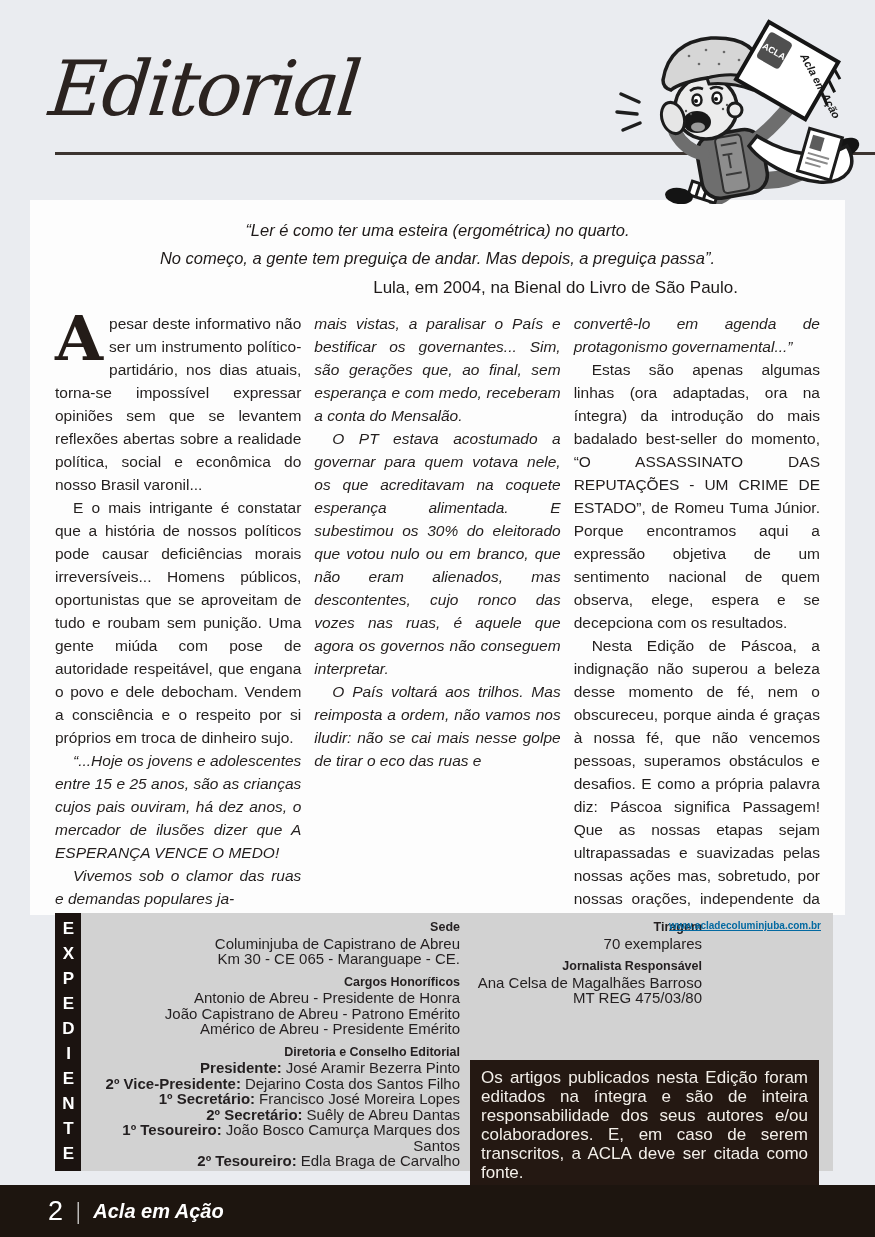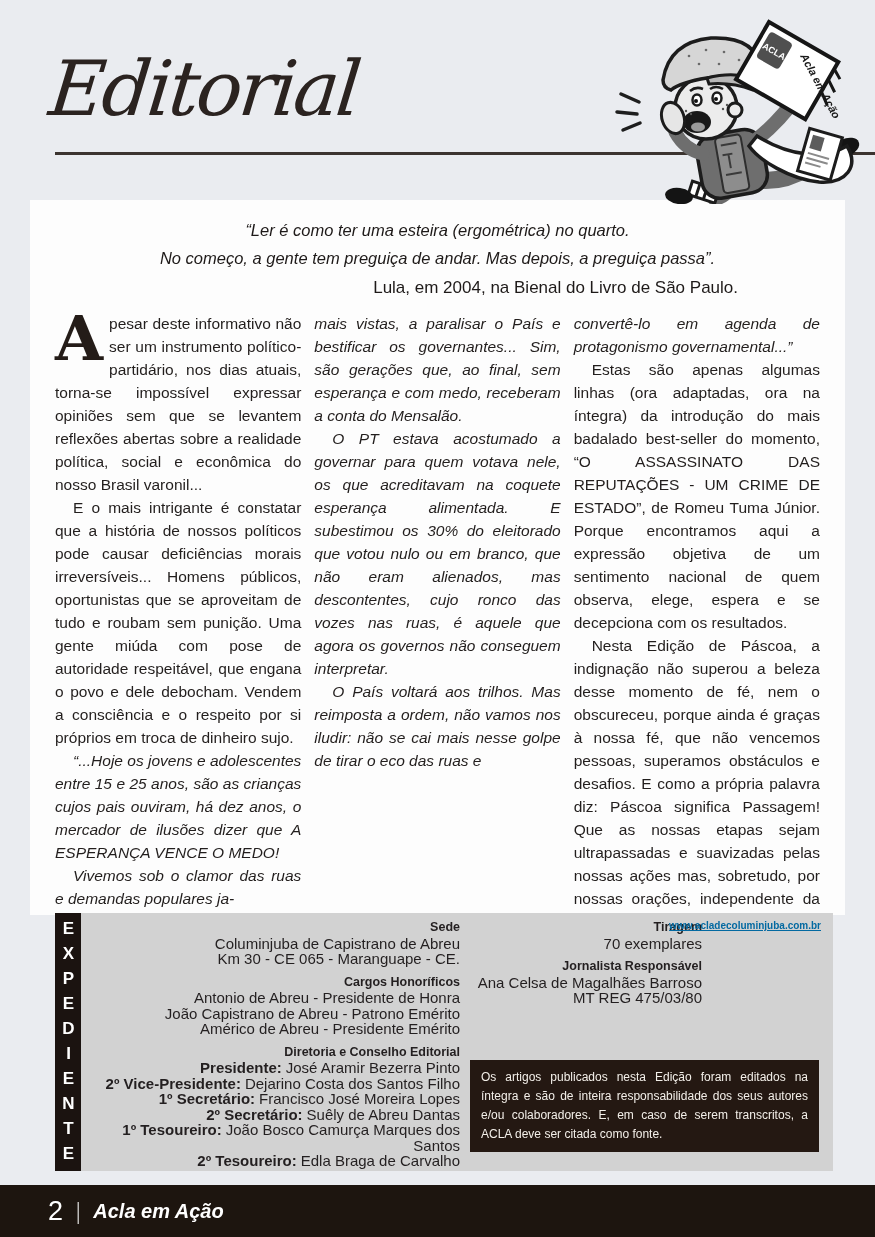--- a/index.html
+++ b/index.html
@@ -47,21 +47,21 @@
   .exp-section{margin-bottom:8px;text-align:right;}
   .exp-section h3{margin:0;font-size:12.5px;line-height:15.5px;}
   .exp-section p{margin:0;font-size:15px;line-height:15.5px;}
   .member b{margin-right:4px;}
   .exp-right{position:absolute;left:412px;top:7px;width:235px;}
   .exp-url{position:absolute;right:12px;top:7px;font-weight:700;font-size:10px;color:#0369a1;text-decoration:underline;}
   .disclaimer-box{
     position:absolute;left:415px;top:147px;width:349px;
     background:#241812;box-sizing:border-box;padding:8px 11px;
   }
-  .disclaimer-box p{margin:0;color:#f3efe9;font-size:12px;line-height:19px;text-align:justify;}
+  .disclaimer-box p{margin:0;color:#f3efe9;font-size:17px;line-height:19px;text-align:justify;}
   
   .page-footer{
     position:absolute;left:0;top:1185px;width:875px;height:52px;background:#1d150f;
     display:flex;align-items:center;box-sizing:border-box;padding-left:48px;color:#fff;
   }
   .pagenum{font-size:27px;}
   .sep{font-size:24px;margin:0 12px;opacity:.9;transform:scaleX(.55);}
   .pub{font-size:20px;font-weight:700;font-style:italic;}
 </style>
 </head>

